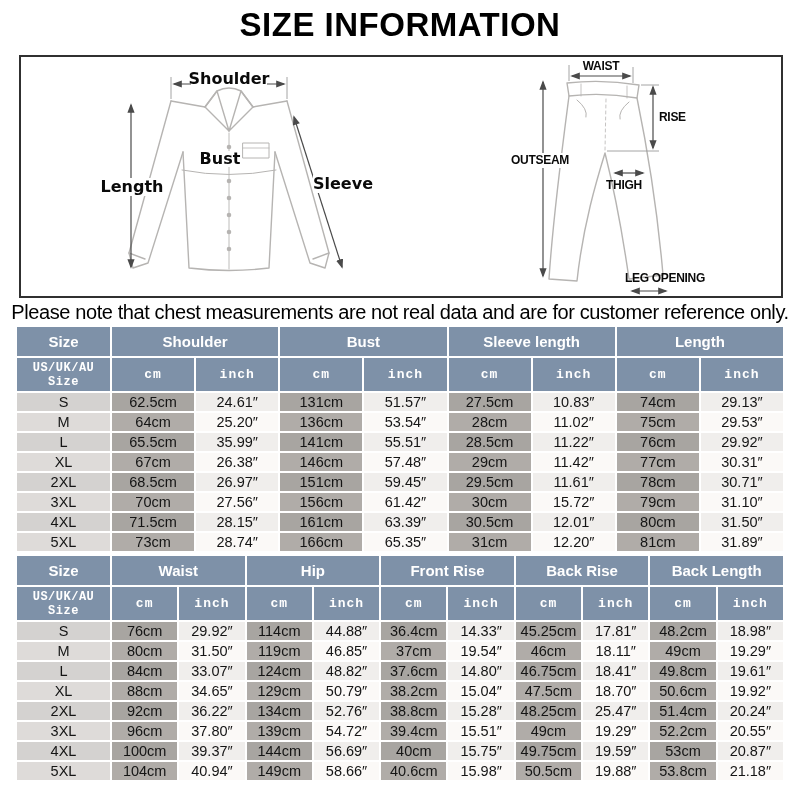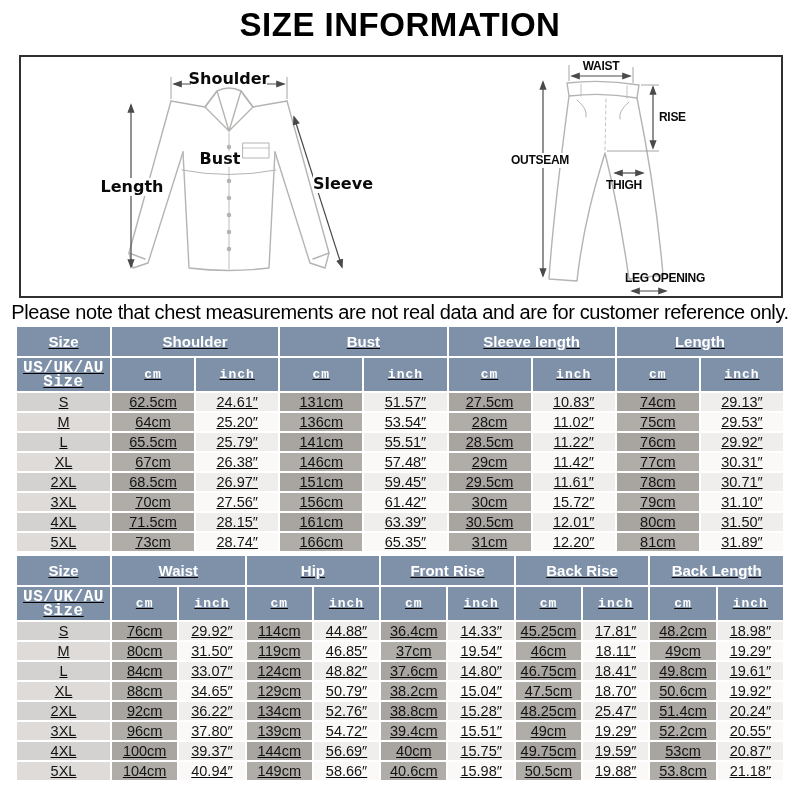--- a/index.html
+++ b/index.html
@@ -23,28 +23,28 @@
   .lbl     { fill:#0a0a0a; font-family:"DejaVu Sans", sans-serif; font-weight:bold; }
   .lbl-lg  { font-size:16px; }
   .lbl-sm  { font-size:12px; letter-spacing:-0.3px; font-family:"Liberation Sans", sans-serif; }
   .whitebg { fill:#ffffff; }
   .note {
     margin-top:3px; text-align:center; white-space:nowrap; color:#000;
     font:400 20px "Liberation Sans", sans-serif; letter-spacing:-0.4px;
   }
   table.size-table {
     border-collapse:separate; border-spacing:2px; table-layout:fixed;
-    width:770px; margin:1px auto 0;text-decoration:underline;
+    width:770px; margin:1px auto 0;
   }
   table.size-table th, table.size-table td {
     padding:0; text-align:center; vertical-align:middle; overflow:hidden;
   }
   tr.gh th { background:var(--header-bg); color:#fff; font:bold 15px "Liberation Sans", sans-serif; height:29px; }
   tr.uh th { background:var(--header-bg); color:#fff; font:bold 13px "Liberation Mono", monospace; height:33px; letter-spacing:1px; }
-  tr.uh th.size-sub { white-space:pre-line; font-size:16px; line-height:14px; letter-spacing:0.5px; }
+  tr.uh th.size-sub { white-space:pre-line; font-size:12px; line-height:14px; letter-spacing:0.5px; }
   tbody td { font:400 14.5px "Liberation Sans", sans-serif; color:#141414; height:18px; }
   td.size { background:var(--size-cell-bg); }
   td.cm   { background:var(--cm-cell-bg); }
   td.inch { background:var(--inch-cell-bg); }
   tbody tr:nth-child(even) td { filter:brightness(1.045); }
 </style>
 </head>
 <body style="--header-bg: #7e91a8; --size-cell-bg: #d4d2d0; --cm-cell-bg: #a8a5a1; --inch-cell-bg: #f0eeec;">
 
 <div class="title">SIZE INFORMATION</div>
@@ -200,21 +200,21 @@
         <td class="cm">136cm</td>
         <td class="inch">53.54″</td>
         <td class="cm">28cm</td>
         <td class="inch">11.02″</td>
         <td class="cm">75cm</td>
         <td class="inch">29.53″</td>
       </tr>
       <tr>
         <td class="size">L</td>
         <td class="cm">65.5cm</td>
-        <td class="inch">25.79″</td>
+        <td class="inch">35.99″</td>
         <td class="cm">141cm</td>
         <td class="inch">55.51″</td>
         <td class="cm">28.5cm</td>
         <td class="inch">11.22″</td>
         <td class="cm">76cm</td>
         <td class="inch">29.92″</td>
       </tr>
       <tr>
         <td class="size">XL</td>
         <td class="cm">67cm</td>

